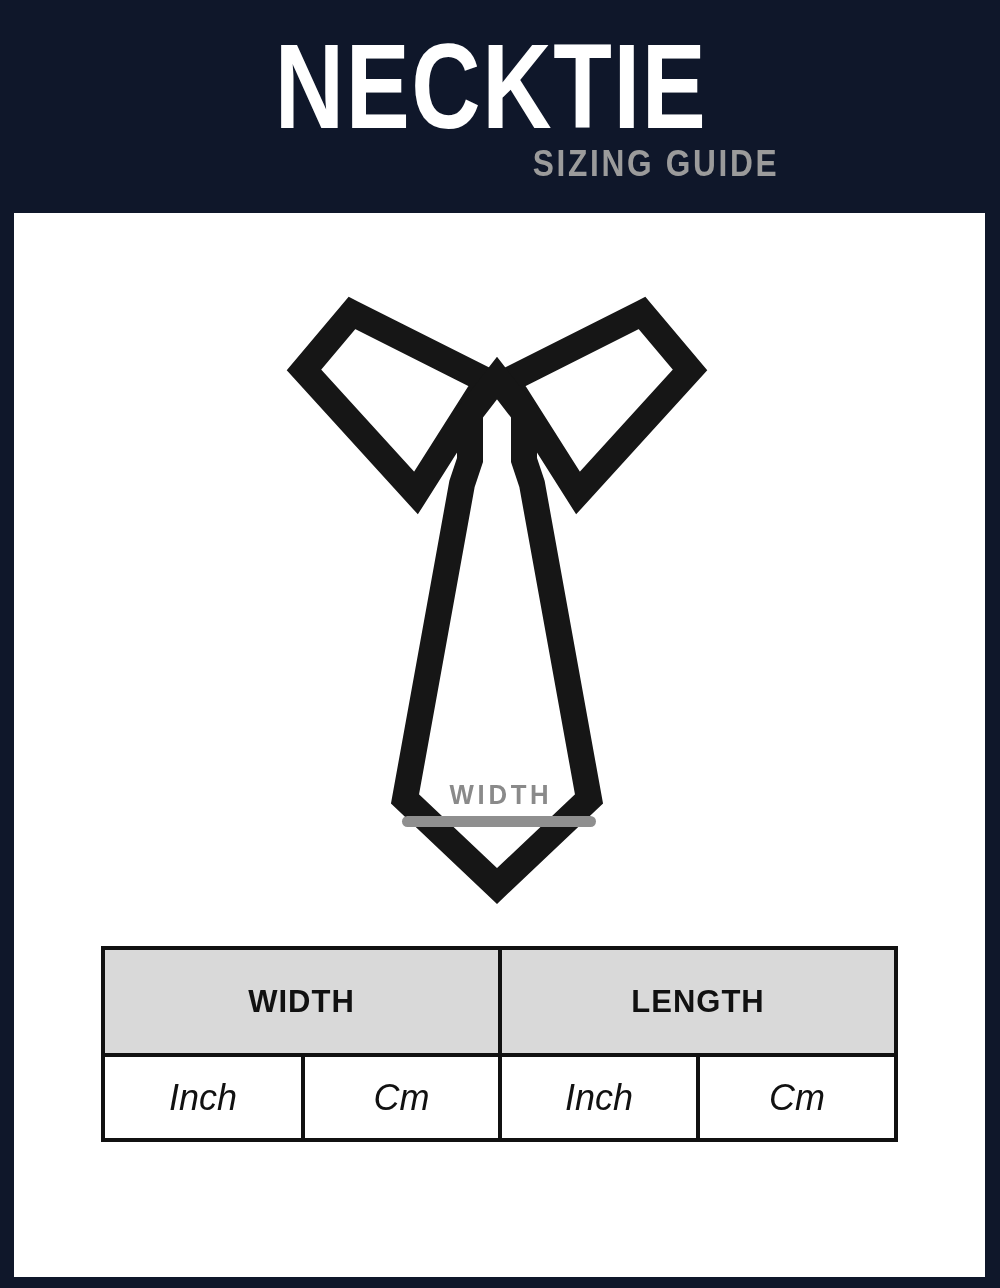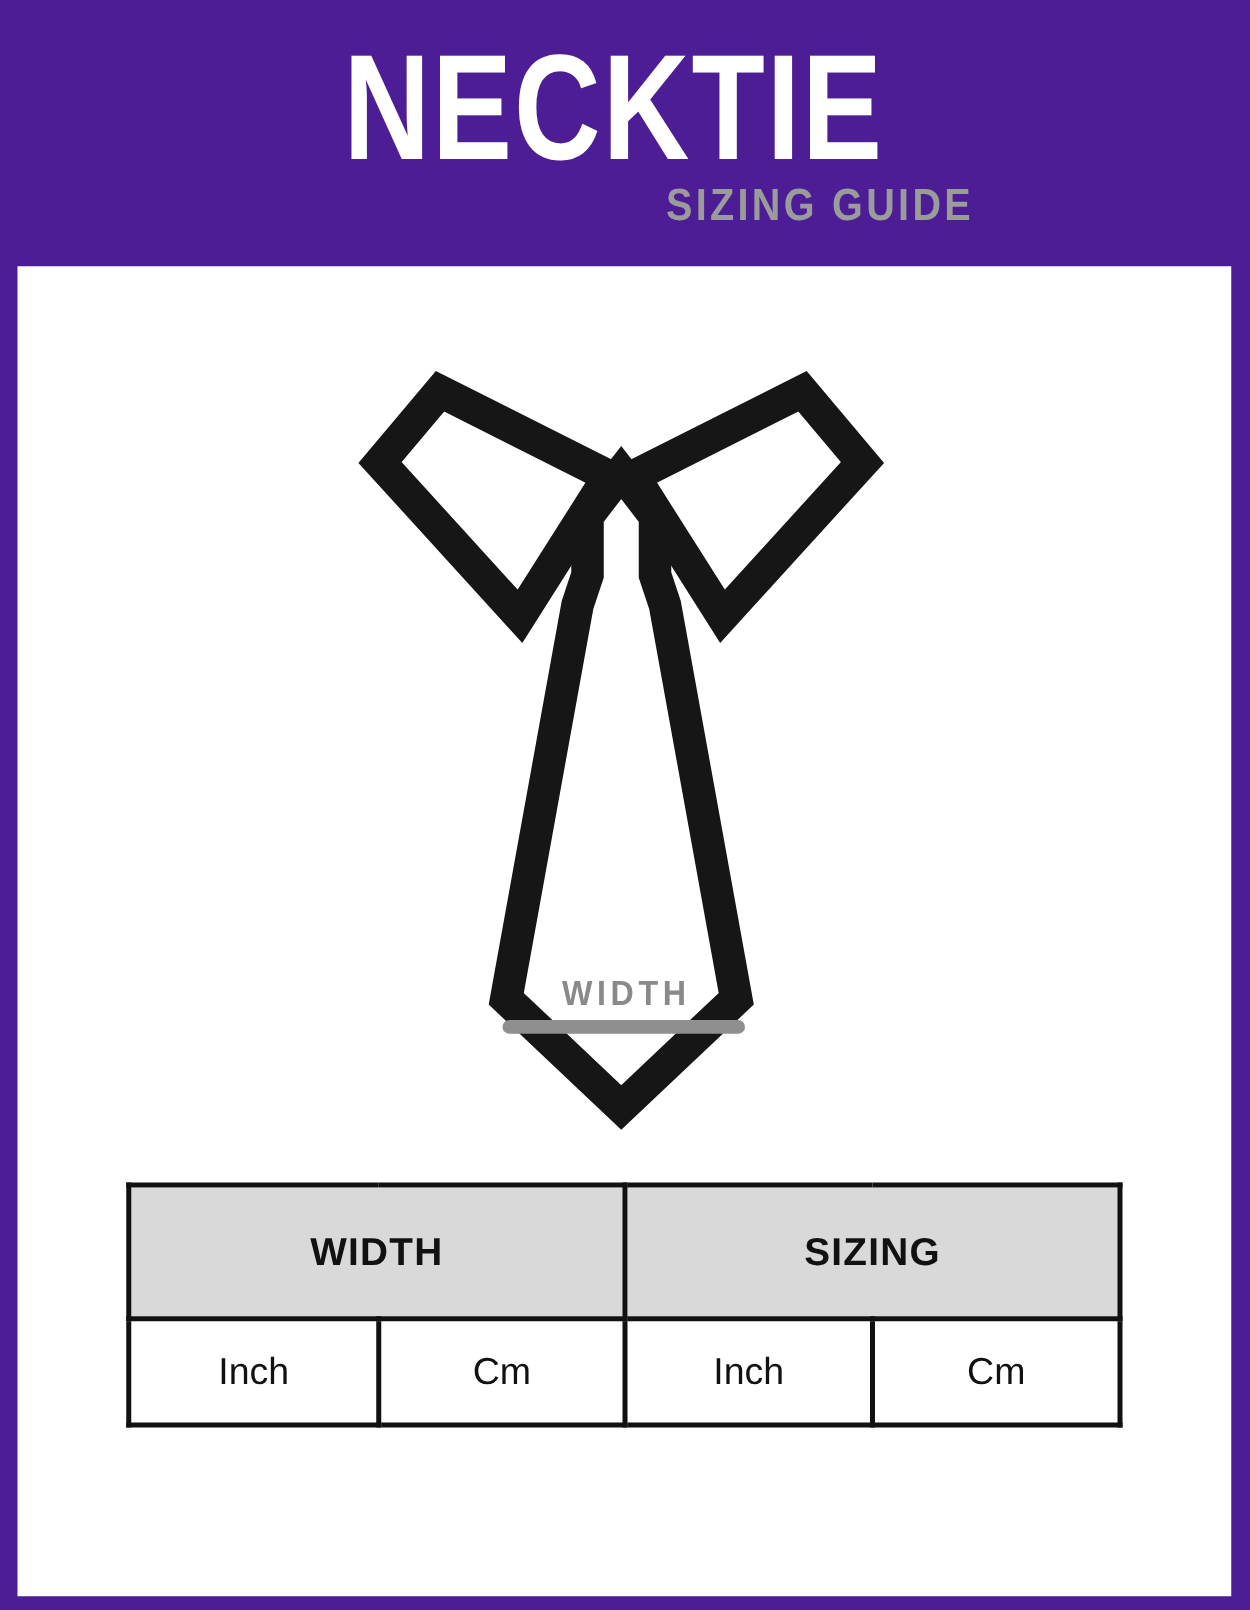--- a/index.html
+++ b/index.html
@@ -1,17 +1,17 @@
 <!DOCTYPE html>
 <html><head>
 <meta charset="utf-8">
 <style>
   html,body{margin:0;padding:0;}
   body{width:1000px;height:1288px;background:#0a0a0a;font-family:"Liberation Sans",sans-serif;}
-  #poster{position:relative;width:1000px;height:1288px;background:#4c1d95;overflow:hidden;}
+  #poster{position:relative;width:1000px;height:1288px;background:#0f172a;overflow:hidden;}
 
   .panel{position:absolute;left:14px;top:213px;width:971px;height:1064px;background:#ffffff;}
 
   
   .title-wrap{position:absolute;left:491px;top:26px;transform:translateX(-50%);}
   .title{display:inline-block;font-size:120px;line-height:1;font-weight:700;color:#ffffff;
          letter-spacing:2px;white-space:nowrap;transform:scaleX(0.80);transform-origin:center;}
   .subtitle-wrap{position:absolute;left:656px;top:146px;transform:translateX(-50%);}
   .subtitle{display:inline-block;font-size:36px;line-height:1;font-weight:700;color:#9b9b9b;
             letter-spacing:3px;white-space:nowrap;transform:scaleX(0.88);transform-origin:center;}
@@ -24,21 +24,21 @@
 
   
   table.size{position:absolute;left:101px;top:946px;width:793px;border-collapse:collapse;
              table-layout:fixed;}
   table.size th,table.size td{border:4px solid #111111;text-align:center;vertical-align:middle;
              padding:0;overflow:hidden;}
   tr.r-head{height:107px;}
   tr.r-units{height:85px;}
   tr.r-values{height:90px;}
   tr.r-head th{background:#d9d9d9;font-size:31px;font-weight:700;color:#111;letter-spacing:1px;}
-  tr.r-units td{background:#ffffff;font-size:30px;font-weight:400;color:#111;}
+  tr.r-units td{background:#ffffff;font-size:36px;font-style:italic;font-weight:400;color:#111;}
   tr.r-values td{background:#d9d9d9;color:#111;}
   .cond{display:inline-block;font-size:50px;font-weight:700;line-height:1;
         transform:scaleX(0.64);transform-origin:center;letter-spacing:1px;}
 </style>
 </head>
 <body>
 
 <div id="poster">
 
   <div class="panel"></div>
@@ -68,21 +68,21 @@
   <table class="size">
     <colgroup>
       <col style="width:200px">
         <col style="width:197px">
         <col style="width:198px">
         <col style="width:198px">
     </colgroup>
     <tbody>
         <tr class="r-head">
       <th colspan="2">WIDTH</th>
-      <th colspan="2">SIZING</th>
+      <th colspan="2">LENGTH</th>
     </tr>
     <tr class="r-units">
       <td>Inch</td>
       <td>Cm</td>
       <td>Inch</td>
       <td>Cm</td>
     </tr>
   </tbody>
     </table>
 

